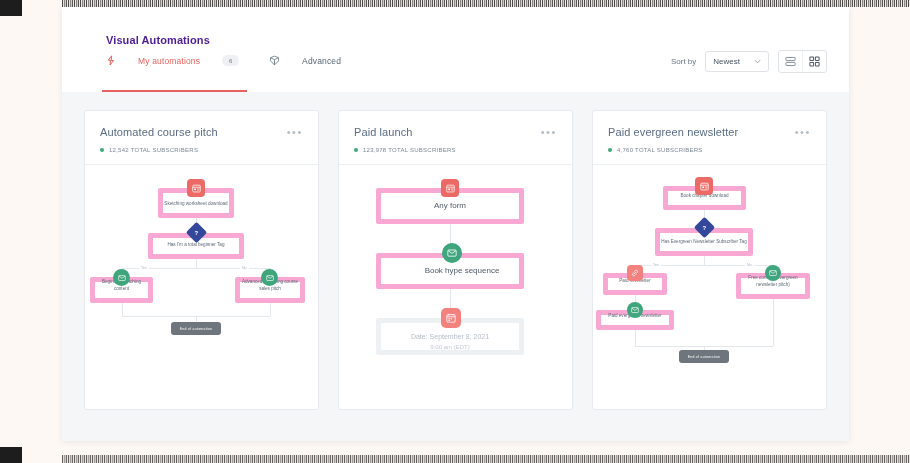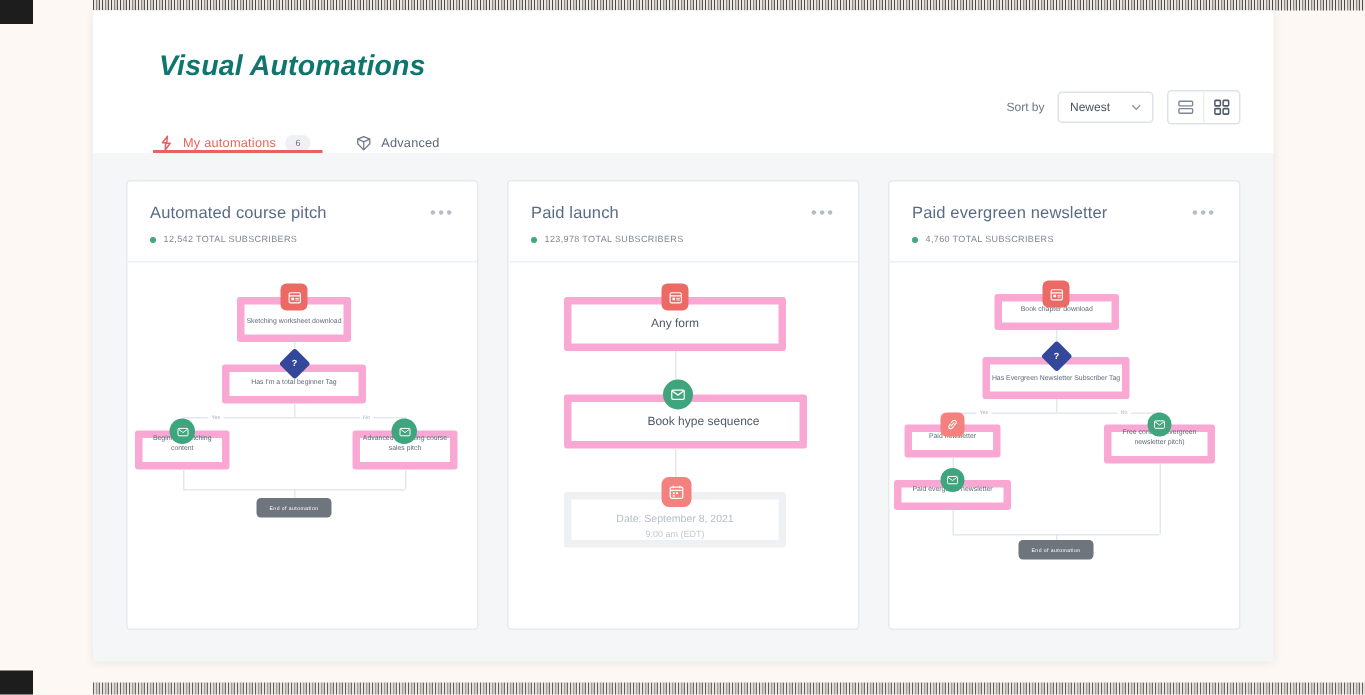--- a/index.html
+++ b/index.html
@@ -14,24 +14,24 @@
     opacity:.85;}
   .noise-bottom{position:absolute;left:62px;top:455px;width:848px;height:8px;
     background:repeating-linear-gradient(90deg,#3a3a3a 0 1px,#ddd8d4 1px 2px,#8a8480 2px 3px,#c4bdb7 3px 4px,#4a4644 4px 5px,#eae4e0 5px 6px);
     opacity:.8;}
   .darkblock-tl{position:absolute;left:0;top:0;width:22px;height:16px;background:#1d1d1d;}
   .darkblock-bl{position:absolute;left:0;top:447px;width:22px;height:16px;background:#1d1d1d;}
 
   .app{position:absolute;left:62px;top:7px;width:787px;height:434px;background:#f4f6f8;
        box-shadow:0 1px 6px rgba(40,40,60,.09);}
   .whitehead{background:#ffffff;padding:0;}
-  .page-title{font-size:19px;color:#0f766e;font-weight:bold;padding:27px 0 0 44px;letter-spacing:.1px;font-style:italic;}
+  .page-title{font-size:11px;color:#4c1d95;font-weight:bold;padding:27px 0 0 44px;letter-spacing:.1px;}
 
   .tabbar{display:flex;align-items:flex-end;padding:16px 0 0 44px;height:30px;position:relative;}
-  .tab{display:flex;align-items:flex-start;gap:6px;padding:0 0 1px 0;margin-right:30px;cursor:pointer;position:relative;}
+  .tab{display:flex;align-items:flex-end;gap:22px;padding:0 0 26px 0;margin-right:30px;cursor:pointer;position:relative;}
   .tab .lbl{font-size:8.5px;letter-spacing:.15px;}
   .tab.active .lbl{color:#e8635f;}
   .tab.inactive .lbl{color:#5a6877;}
   .tab.active:after{content:"";position:absolute;left:-4px;right:-8px;bottom:0;height:2px;background:#e8635f;}
   .badge{display:inline-flex;align-items:center;justify-content:center;min-width:11px;height:11px;
          padding:0 3px;border-radius:6px;background:#eef0f3;color:#6a7888;font-size:6px;line-height:1;}
   .ico{display:inline-flex;align-items:center;justify-content:center;}
 
   .right-tools{position:absolute;right:22px;top:0;display:flex;align-items:center;gap:9px;height:30px;}
   .sortby{font-size:8px;color:#6a7888;}
@@ -243,21 +243,21 @@
         <div class="node" style="left:37px;top:23px;width:148px;height:36px;">
           <div class="cap" style="font-size:8px;color:#4f5a66;padding-bottom:7px;">Any form</div>
         </div>
         <div class="vline" style="left:111px;top:59px;height:24px;"></div>
         <div class="icon-circ" style="left:103px;top:78px;width:20px;height:20px;">
           <svg width="10" height="10" viewBox="0 0 12 12">
               <rect x="1" y="2.4" width="10" height="7.4" rx="1" fill="none" stroke="#fff" stroke-width="1"></rect>
               <path d="M1.4 3.2 6 6.5l4.6-3.3" fill="none" stroke="#fff" stroke-width="1"></path>
             </svg>
         </div>
-        <div class="node" style="left:37px;top:88px;width:162px;height:36px;padding-left:24px;">
+        <div class="node" style="left:37px;top:88px;width:148px;height:36px;padding-left:24px;">
           <div class="cap" style="font-size:8px;color:#4f5a66;padding-bottom:7px;">Book hype sequence</div>
         </div>
         <div class="vline" style="left:111px;top:124px;height:24px;"></div>
         <div class="icon-sq red-lt" style="left:102px;top:143px;width:20px;height:20px;border-radius:5px;">
           <svg width="10" height="10" viewBox="0 0 12 12">
               <rect x="1" y="2" width="10" height="9" rx="1.2" fill="none" stroke="#fff" stroke-width="1"></rect>
               <path d="M1 4.6h10M3.4 1v2M8.6 1v2" stroke="#fff" stroke-width="1"></path>
               <rect x="3" y="6.2" width="1.6" height="1.5" fill="#fff"></rect>
               <rect x="5.6" y="6.2" width="1.6" height="1.5" fill="#fff"></rect>
               <rect x="3" y="8.4" width="1.6" height="1.3" fill="#fff"></rect>

